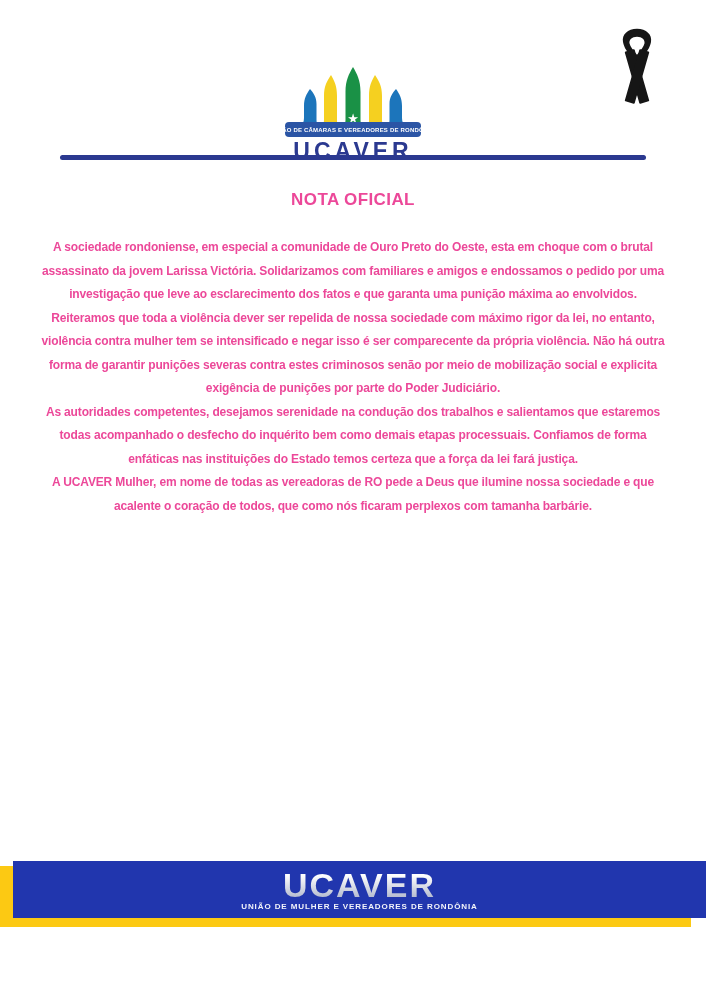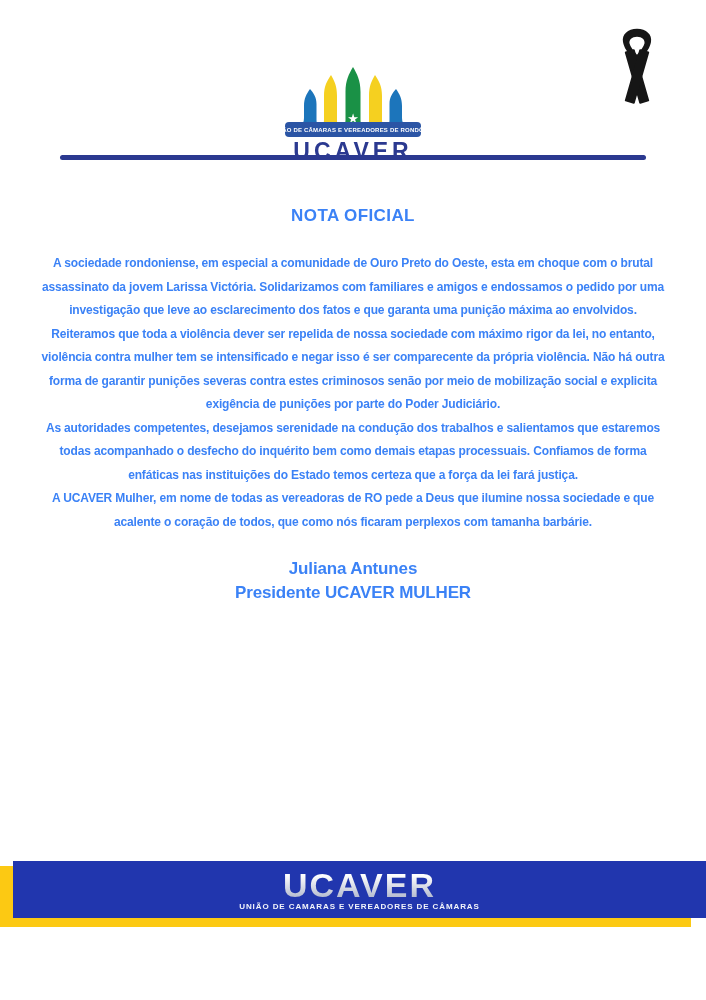--- a/index.html
+++ b/index.html
@@ -56,24 +56,24 @@
     position: absolute;
     top: 155px; left: 60px;
     width: 586px; height: 5px;
     border-radius: 3px;
     background: #2b3990;
   }
 
   
   .content {
     position: absolute;
-    top: 206px; left: 33px;
+    top: 190px; left: 33px;
     width: 640px;
     text-align: center;
-    color: #3b82f6;
+    color: #ec4899;
     font-weight: bold;
   }
   .note-title {
     font-size: 17px;
     letter-spacing: 0.4px;
     margin-bottom: 26px;
   }
   .content p {
     font-size: 12px;
     line-height: 23.5px;
@@ -151,24 +151,20 @@
 <div class="divider"></div>
 
 <div class="content">
   <div class="note-title">NOTA OFICIAL</div>
   <p>A sociedade rondoniense, em especial a comunidade de Ouro Preto do Oeste, esta em choque com o brutal assassinato da jovem Larissa Victória. Solidarizamos com familiares e amigos e endossamos o pedido por uma investigação que leve ao esclarecimento dos fatos e que garanta uma punição máxima ao envolvidos.</p>
   <p>Reiteramos que toda a violência dever ser repelida de nossa sociedade com máximo rigor da lei, no entanto, violência contra mulher tem se intensificado e negar isso é ser comparecente da própria violência. Não há outra forma de garantir punições severas contra estes criminosos senão por meio de mobilização social e explicita exigência de punições por parte do Poder Judiciário.</p>
   <p>As autoridades competentes, desejamos serenidade na condução dos trabalhos e salientamos que estaremos todas acompanhado o desfecho do inquérito bem como demais etapas processuais. Confiamos de forma enfáticas nas instituições do Estado temos certeza que a força da lei fará justiça.</p>
   <p>A UCAVER Mulher, em nome de todas as vereadoras de RO pede a Deus que ilumine nossa sociedade e que acalente o coração de todos, que como nós ficaram perplexos com tamanha barbárie.</p>
 
   <div class="sig">
-    <div>Juliana Antunes</div>
-    <div>Presidente UCAVER MULHER</div>
-  </div>
-  <div class="sig">
   </div>
 </div>
 
 <div class="footer-yellow"></div>
 <div class="footer-blue">
   <div class="footer-wordmark">UCAVER</div>
-  <div class="footer-subtitle">UNIÃO DE CAMARAS E VEREADORES DE CÂMARAS</div>
+  <div class="footer-subtitle">UNIÃO DE MULHER E VEREADORES DE RONDÔNIA</div>
 </div>
 
 </body></html>

